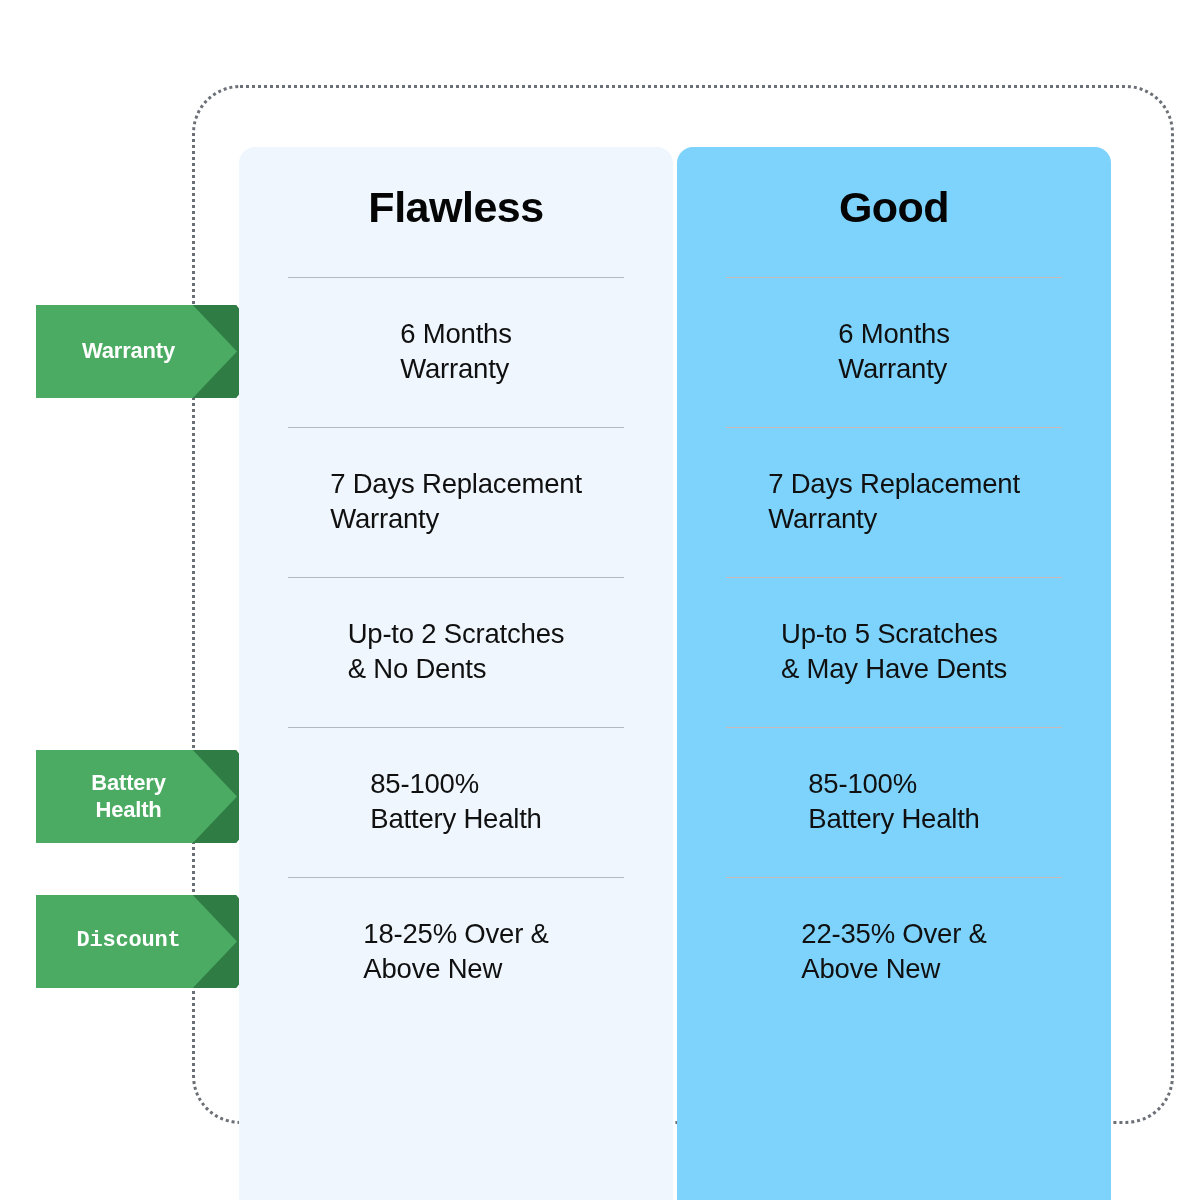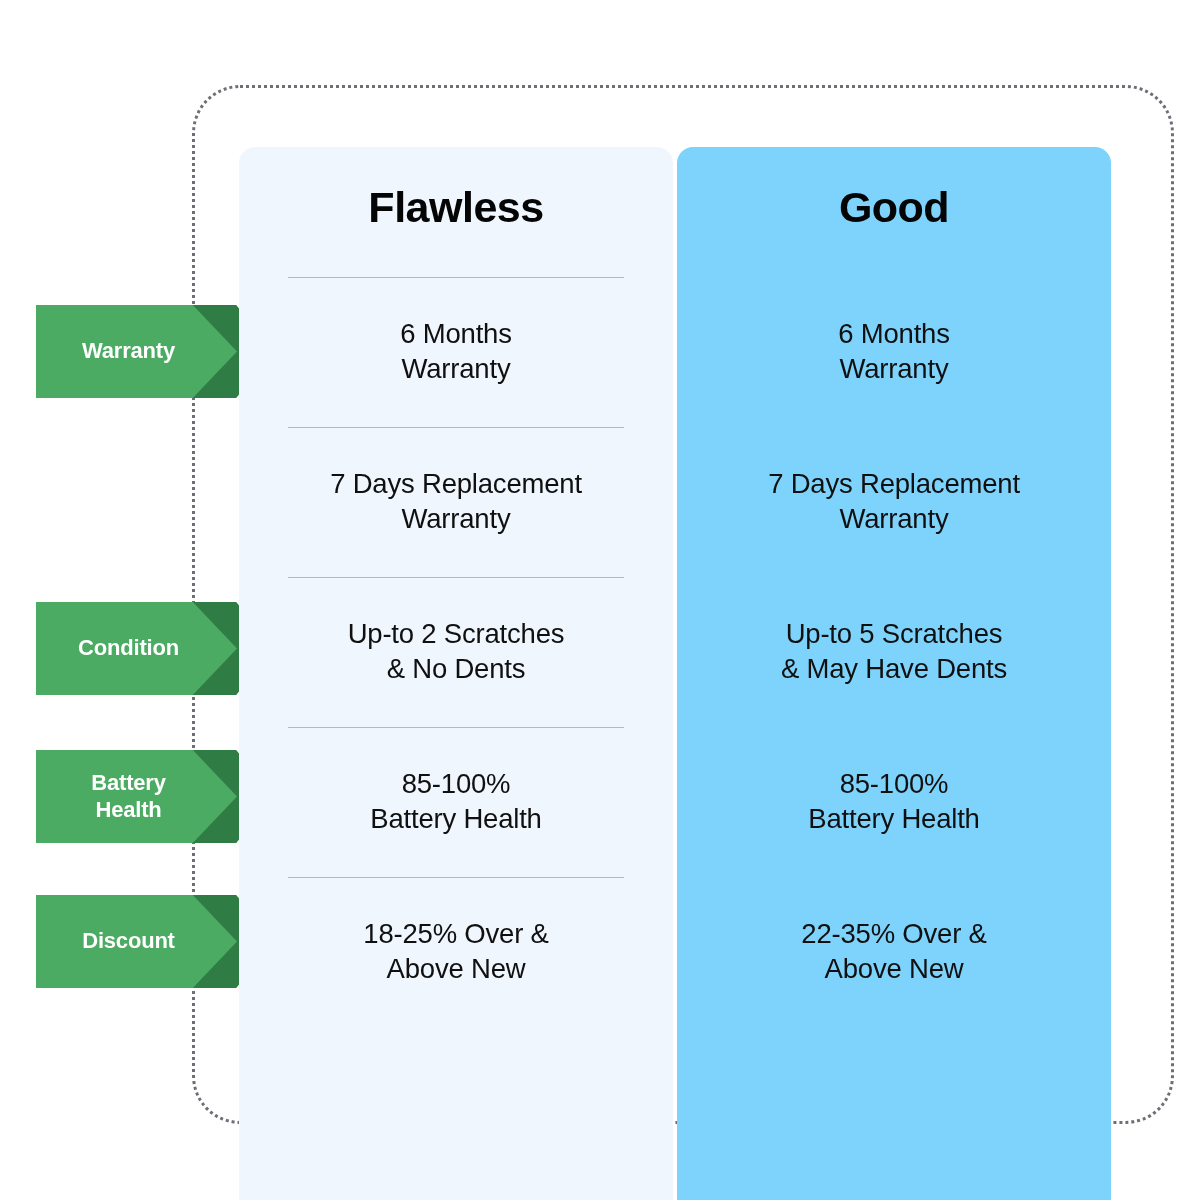--- a/index.html
+++ b/index.html
@@ -63,21 +63,21 @@
     top: 130px;
     left: 0;
     width: 100%;
   }
   .row {
     position: relative;
     height: 150px;
     display: flex;
     align-items: center;
     justify-content: center;
-    text-align: center;
+    text-align: left;
   }
   .row .cell-text {
     font-size: 27.5px;
     line-height: 1.26;
     color: #101010;
     font-weight: 400;
     letter-spacing: -0.2px;
     padding: 0 14px;
     white-space: pre-line;
   }
@@ -143,36 +143,30 @@
   <div class="dotted-frame"></div>
 
   <div class="arrow" style="top:305px;">
     <div class="chev-dark"></div>
     <div class="body">
       <span class="label">Warranty</span>
     </div>
   </div>
 
 
-  <div class="arrow" style="top:602px;">
-    <div class="chev-dark"></div>
-    <div class="body">
-      <span class="label">Condition</span>
-    </div>
-  </div>
 
   <div class="arrow" style="top:750px;">
     <div class="chev-dark"></div>
     <div class="body">
       <span class="label">Battery
 Health</span>
     </div>
   </div>
 
-  <div class="arrow" style="top:895px;">
+  <div class="arrow" style="top:895px;font-family:Liberation Mono, monospace;">
     <div class="chev-dark"></div>
     <div class="body">
       <span class="label">Discount</span>
     </div>
   </div>
 
   <div class="card card-flawless">
     <div class="col-title">Flawless</div>
     <div class="rows">
       <div class="row">

